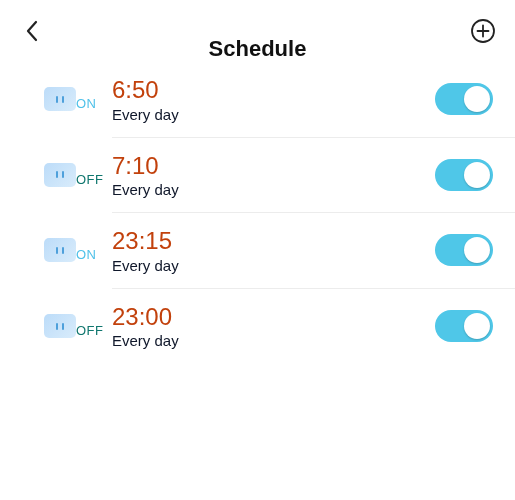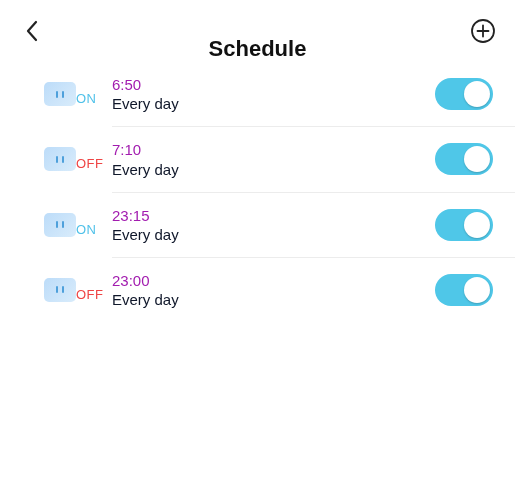--- a/index.html
+++ b/index.html
@@ -8,23 +8,23 @@
     .back { position: absolute; left: 18px; top: 50%; transform: translateY(-50%); width: 28px; height: 28px; display: flex; align-items: center; justify-content: center; cursor: pointer; }
     .add  { position: absolute; right: 18px; top: 50%; transform: translateY(-50%); width: 28px; height: 28px; display: flex; align-items: center; justify-content: center; cursor: pointer; }
     .title { font-size: 22px; font-weight: 600; color: #111; margin-top: 36px; }
     .list { padding-left: 0; }
     .row { display: flex; align-items: center; padding: 14px 22px 14px 44px; }
     .left { width: 62px; display: flex; flex-direction: row; align-items: flex-end; }
     .device-icon { width: 32px; height: 24px; border-radius: 5px; background: linear-gradient(135deg,#bcdcf9 0%, #d9ecfb 100%); display: flex; align-items: center; justify-content: center; gap: 4px; }
     .device-icon span { width: 2px; height: 7px; background: #4ea0db; border-radius: 1px; }
     .state-lbl { margin-top: 6px; font-size: 13px; letter-spacing: 0.5px; }
     .state-on  { color: #4fc1e9; }
-    .state-off { color: #ef4444; }
+    .state-off { color: #0f766e; }
     .mid { flex: 0 0 auto; padding-left: 6px; min-width: 180px; }
-    .time { font-size: 15px; font-weight: 500; color: #a21caf; line-height: 1.15; }
+    .time { font-size: 24px; font-weight: 500; color: #c2410c; line-height: 1.15; }
     .repeat { font-size: 15px; color: #0f172a; margin-top: 2px; }
     .toggle { margin-left: auto; width: 58px; height: 32px; border-radius: 16px; background: #4fc7e8; position: relative; cursor: pointer; }
     .toggle.on .knob { right: 3px; }
     .knob { position: absolute; top: 3px; right: 3px; width: 26px; height: 26px; border-radius: 50%; background: #fff; box-shadow: 0 1px 2px rgba(0,0,0,.2); }
     .sep { height: 1px; background: #ececec; margin-left: 112px; margin-right: 0; }
   </style>
 </head>
 <body>
 
 <div class="header">

